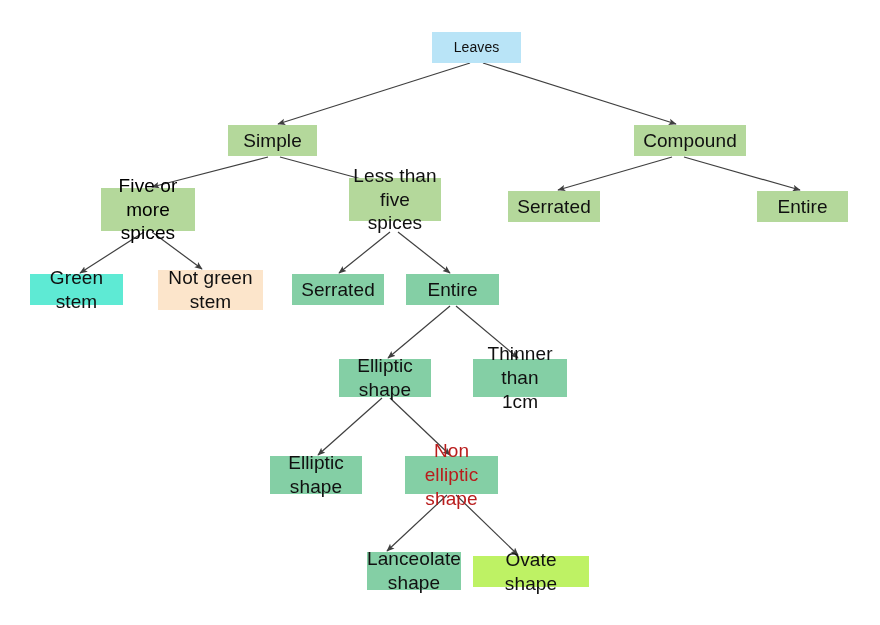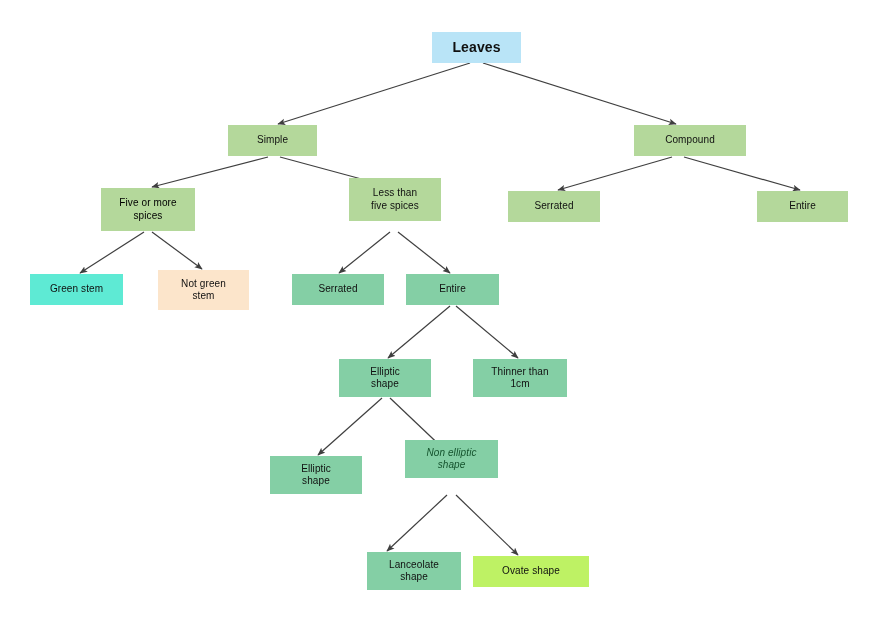--- a/index.html
+++ b/index.html
@@ -25,28 +25,28 @@
     pointer-events: none;
   }
   .node {
     position: absolute;
     box-sizing: border-box;
     display: flex;
     align-items: center;
     justify-content: center;
     text-align: center;
     color: #101010;
-    font-size: 10px;
+    font-size: 19px;
     line-height: 1.25;
     padding: 2px 4px;
     white-space: pre-line;
     letter-spacing: 0.1px;
   }
   .node.root {
-    font-weight: bold;
+    font-weight: normal;
     font-size: 14px;
   }
 </style>
 </head>
 <body>
 
 <div id="canvas" style="background: rgb(255, 255, 255);">
 
   <svg id="edge-layer" width="880" height="625" viewBox="0 0 880 625" xmlns="http://www.w3.org/2000/svg">
     <defs>
@@ -78,30 +78,30 @@
       <div class="node root" style="left: 432px; top: 32px; width: 89px; height: 31px; background: rgb(185, 228, 247); color: rgb(16, 16, 16);">Leaves</div>
       <div class="node" style="left: 228px; top: 125px; width: 89px; height: 31px; background: rgb(180, 216, 155); color: rgb(16, 16, 16);">Simple</div>
       <div class="node" style="left: 634px; top: 125px; width: 112px; height: 31px; background: rgb(180, 216, 155); color: rgb(16, 16, 16);">Compound</div>
       <div class="node" style="left: 101px; top: 188px; width: 94px; height: 43px; background: rgb(180, 216, 155); color: #000000;">Five or more
 spices</div>
       <div class="node" style="left: 349px; top: 178px; width: 92px; height: 43px; background: rgb(180, 216, 155); color: rgb(16, 16, 16);">Less than
 five spices</div>
       <div class="node" style="left: 508px; top: 191px; width: 92px; height: 31px; background: rgb(180, 216, 155); color: rgb(16, 16, 16);">Serrated</div>
       <div class="node" style="left: 757px; top: 191px; width: 91px; height: 31px; background: rgb(180, 216, 155); color: rgb(16, 16, 16);">Entire</div>
       <div class="node" style="left: 30px; top: 274px; width: 93px; height: 31px; background: #5eead4; color: rgb(16, 16, 16);">Green stem</div>
-      <div class="node" style="left: 158px; top: 270px; width: 91px; height: 40px; background: rgb(252, 229, 203); color: rgb(16, 16, 16);">Not green
+      <div class="node" style="left: 158px; top: 270px; width: 105px; height: 40px; background: rgb(252, 229, 203); color: rgb(16, 16, 16);">Not green
 stem</div>
       <div class="node" style="left: 292px; top: 274px; width: 92px; height: 31px; background: rgb(132, 207, 165); color: rgb(16, 16, 16);">Serrated</div>
       <div class="node" style="left: 406px; top: 274px; width: 93px; height: 31px; background: rgb(132, 207, 165); color: rgb(16, 16, 16);">Entire</div>
       <div class="node" style="left: 339px; top: 359px; width: 92px; height: 38px; background: rgb(132, 207, 165); color: rgb(16, 16, 16);">Elliptic
 shape</div>
       <div class="node" style="left: 473px; top: 359px; width: 94px; height: 38px; background: rgb(132, 207, 165); color: rgb(16, 16, 16);">Thinner than
 1cm</div>
       <div class="node" style="left: 270px; top: 456px; width: 92px; height: 38px; background: rgb(132, 207, 165); color: rgb(16, 16, 16);">Elliptic
 shape</div>
-      <div class="node" style="left: 405px; top: 440px; width: 93px; height: 38px; background: rgb(132, 207, 165); color: #14532d; font-style: italic;">Non elliptic
+      <div class="node" style="left: 405px; top: 456px; width: 93px; height: 38px; background: rgb(132, 207, 165); color: #b91c1c;">Non elliptic
 shape</div>
       <div class="node" style="left: 338px; top: 552px; width: 94px; height: 38px; background: rgb(132, 207, 165); color: rgb(16, 16, 16); margin-left: 29px;">Lanceolate
 shape</div>
       <div class="node" style="left: 473px; top: 556px; width: 116px; height: 31px; background: #bef264; color: rgb(16, 16, 16);">Ovate shape</div>
     </div>
 
 </div>
 
 </body></html>

